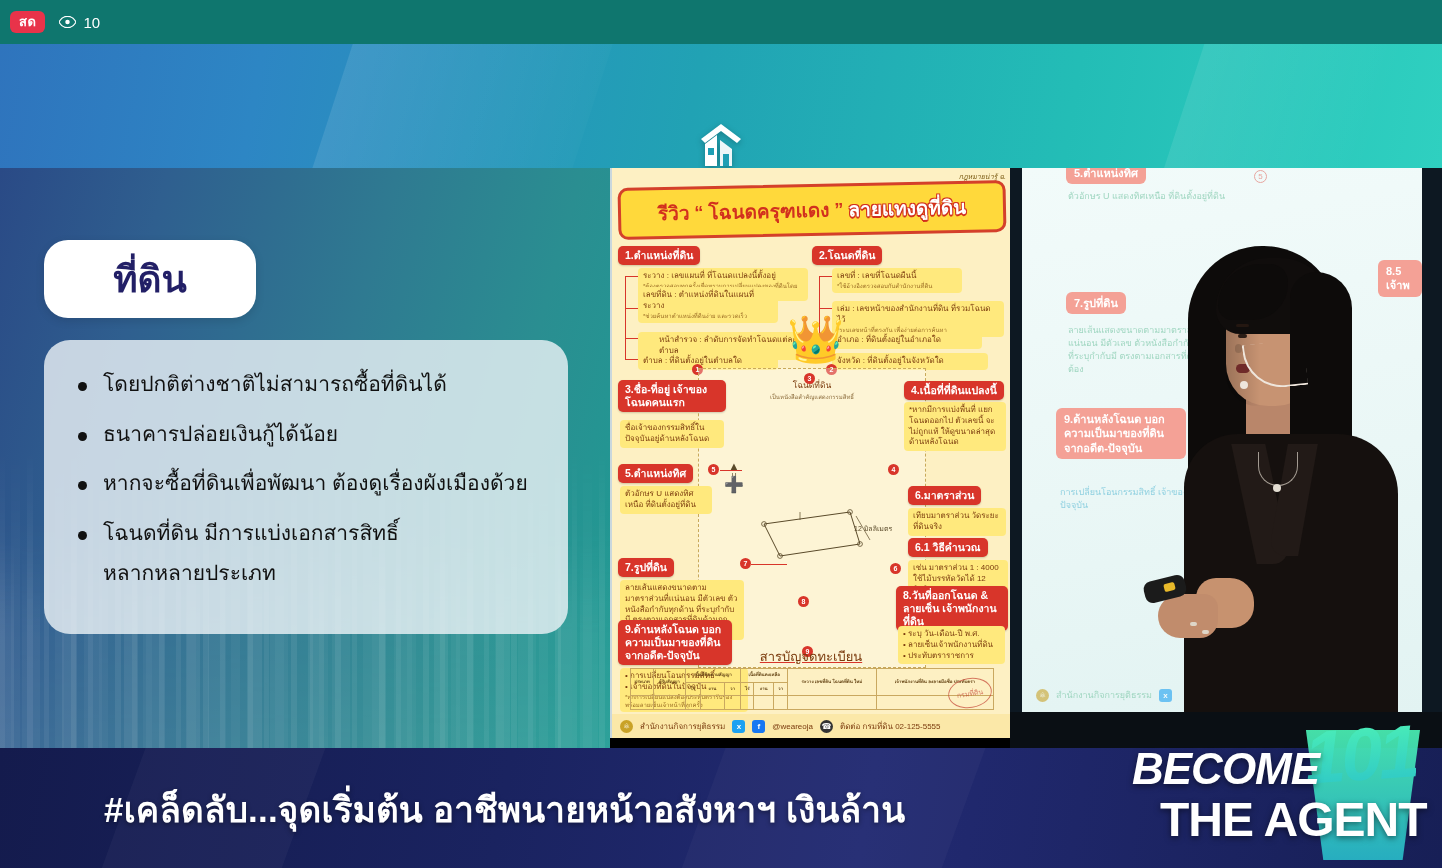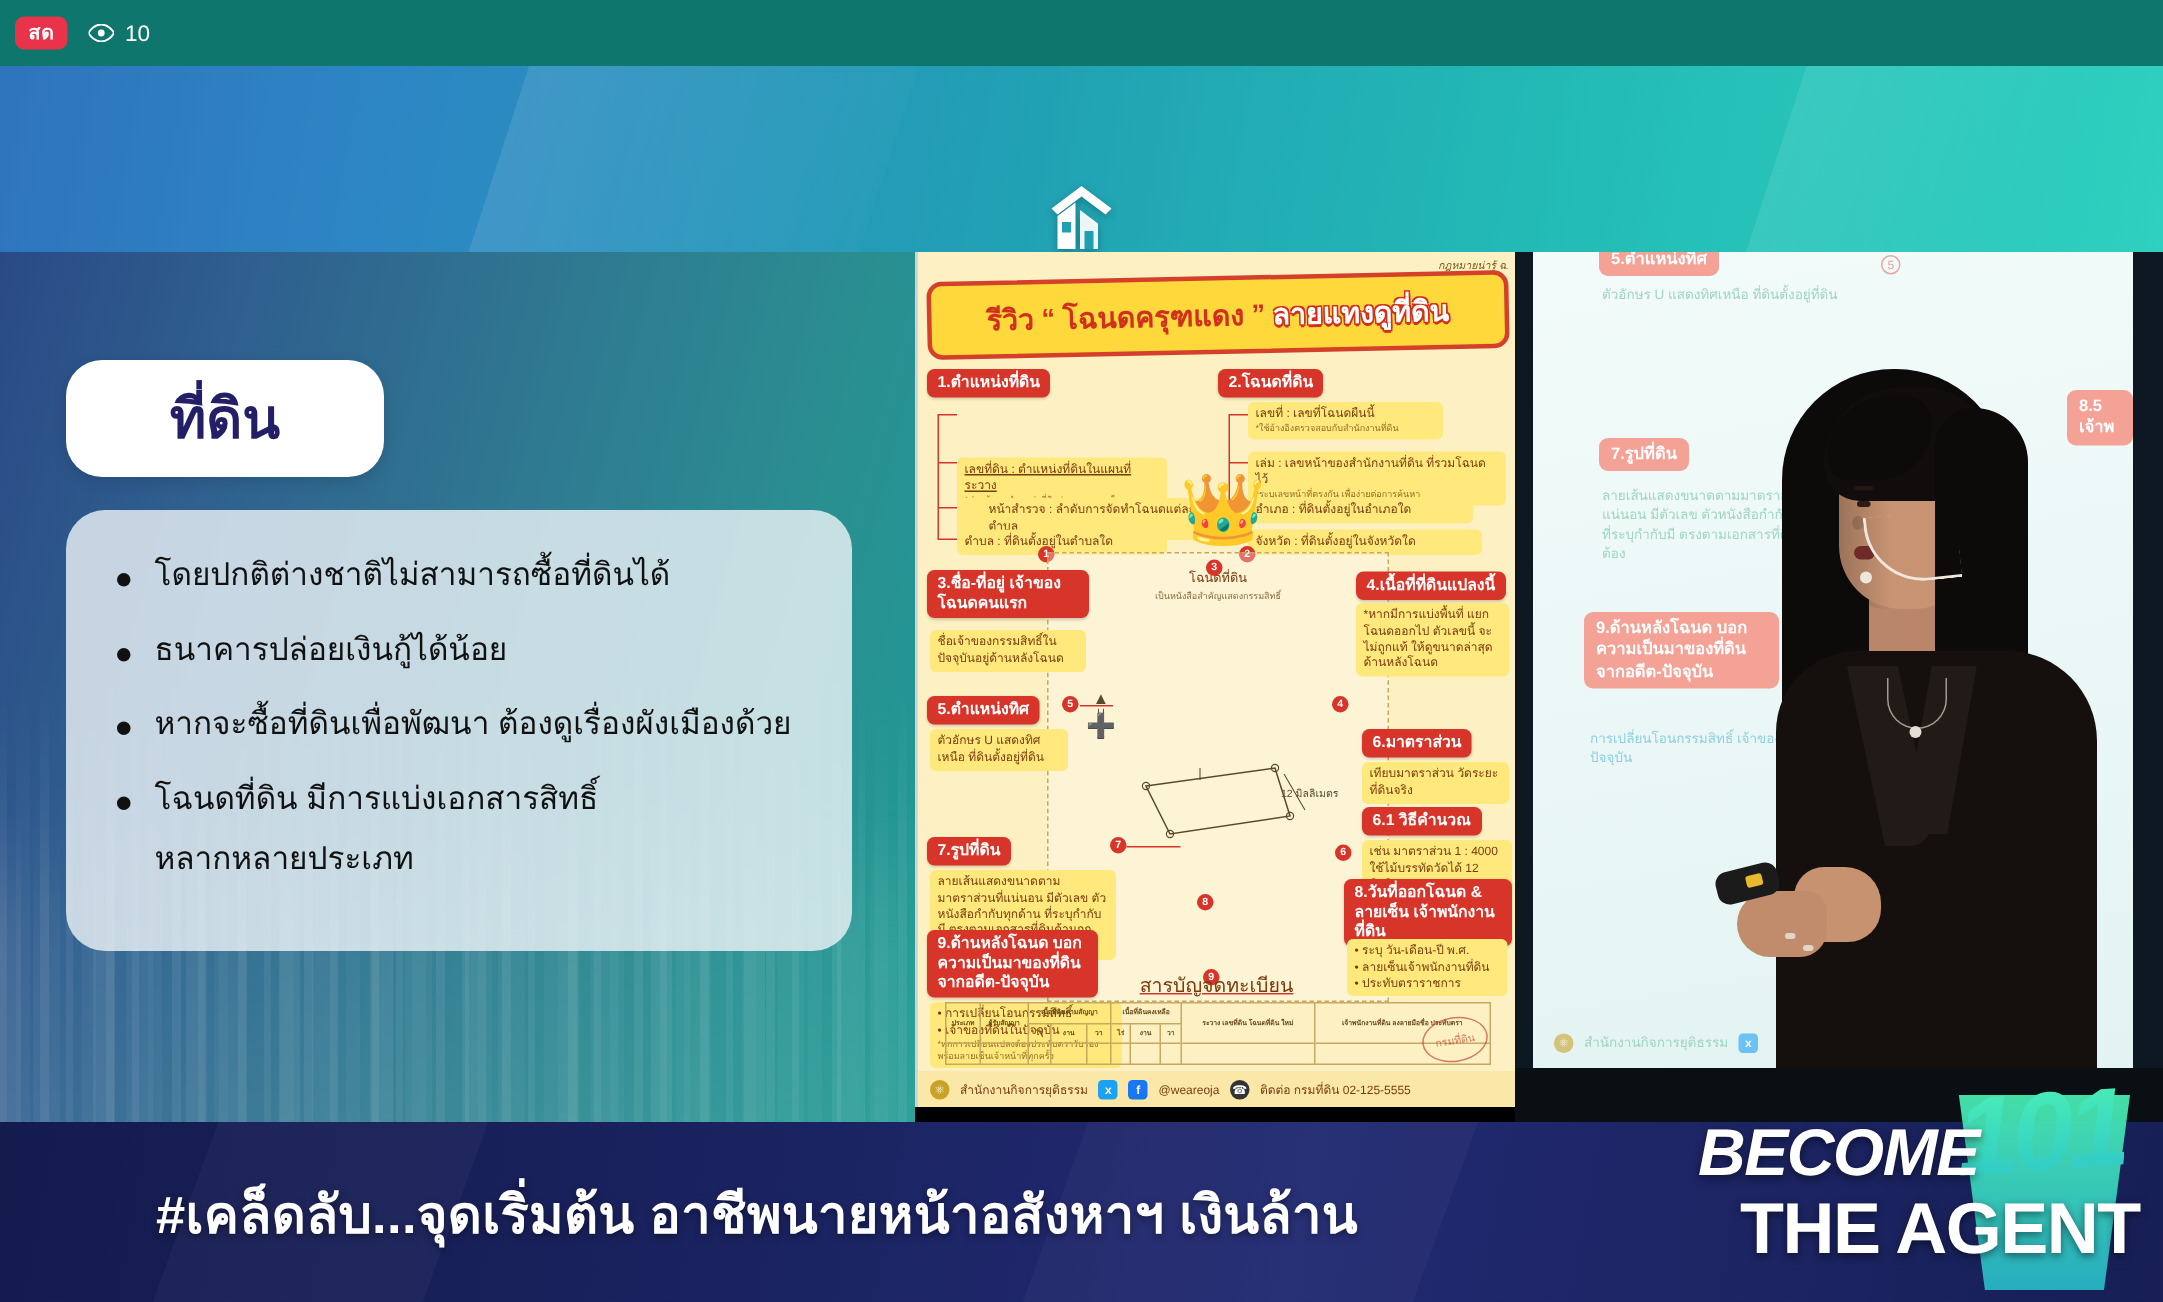--- a/index.html
+++ b/index.html
@@ -359,21 +359,25 @@
 
       <div class="poster-title">
         <span class="pt-red">รีวิว</span>
         <span class="pt-q">“</span>
         <span class="pt-red">โฉนดครุฑแดง</span>
         <span class="pt-q">”</span>
         <span class="pt-white">ลายแทงดูที่ดิน</span>
       </div>
 
       <div class="sec-head" style="left:6px; top:78px;">1.ตำแหน่งที่ดิน</div>
-      <div class="sub-box" style="left:26px; top:137px; width:140px;text-decoration:underline;">
+      <div class="sub-box" style="left:26px; top:100px; width:170px;">
+        <span>ระวาง : เลขแผนที่ ที่โฉนดแปลงนี้ตั้งอยู่</span>
+        <span class="mini">*ต้องตรวจสอบทุกครั้งเพื่อทราบการเปลี่ยนแปลงของที่ดินโดยรอบ</span>
+      </div>
+      <div class="sub-box" style="left:26px; top:119px; width:140px;">
         <span>เลขที่ดิน : ตำแหน่งที่ดินในแผนที่ระวาง</span>
         <span class="mini">*ช่วยค้นหาตำแหน่งที่ดินง่าย และรวดเร็ว</span>
       </div>
       <div class="sub-box" style="left:26px; top:164px; width:166px;padding-left:21px;">
         <span>หน้าสำรวจ : ลำดับการจัดทำโฉนดแต่ละตำบล</span>
       </div>
       <div class="sub-box" style="left:26px; top:185px; width:140px;">
         <span>ตำบล : ที่ดินตั้งอยู่ในตำบลใด</span>
       </div>
       <div class="sub-dash" style="left:14px; top:108px; width:12px;"></div>

